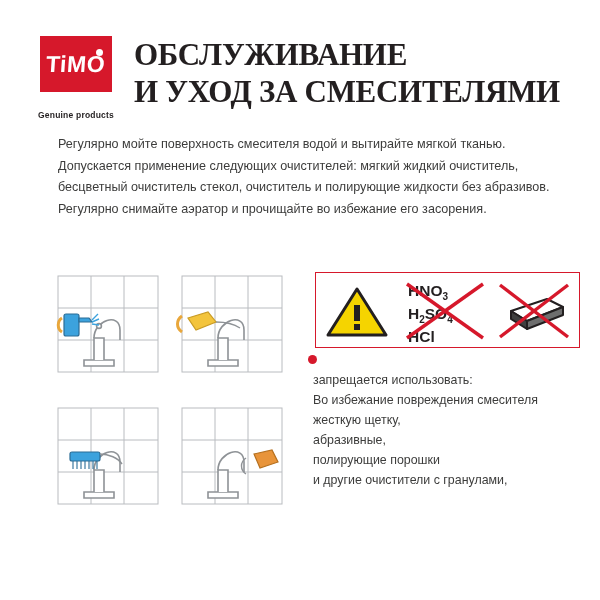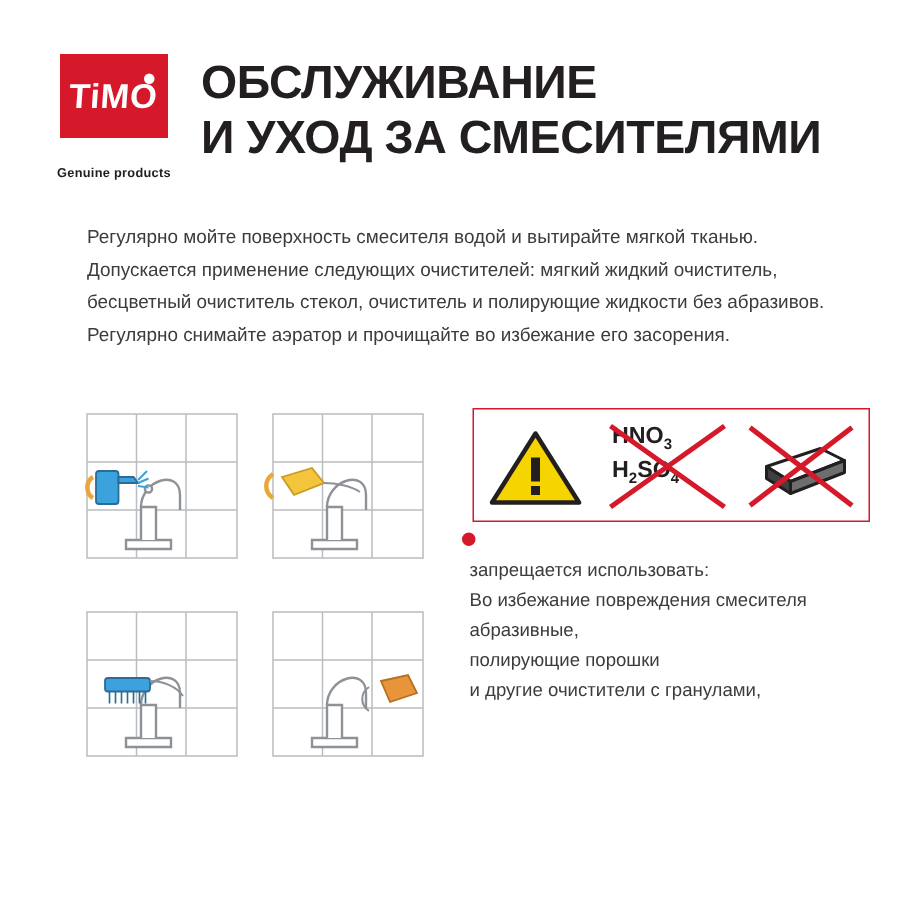--- a/index.html
+++ b/index.html
@@ -67,35 +67,36 @@
   .logo-tag {
     margin-top: 18px;
     font-size: 8.5px;
     font-weight: bold;
     color: #231f20;
     letter-spacing: 0.2px;
   }
   .title-block {
     margin-left: 4px;
     padding-top: 1px;
+    font-family: Liberation Serif, serif;
   }
   .title-line {
     font-size: 31px;
     font-weight: bold;
     line-height: 1.18;
     letter-spacing: -0.3px;
     color: #231f20;
     white-space: nowrap;
   }
 
   
   .intro {
     position: absolute;
     left: 58px;
-    top: 148px;
+    top: 134px;
     width: 520px;
     font-size: 12.6px;
     line-height: 1.72;
     color: #3c3c3b;
   }
   .intro p { margin: 0; }
 
   
   .illus {
     position: absolute;
@@ -304,20 +305,21 @@
         <rect x="28" y="38" width="6" height="6" fill="#231f20"></rect>
       </svg>
 
       <div class="acids">
         <div>
           <span>HNO</span><sub>3</sub>
         </div>
         <div>
           <span>H</span><sub>2</sub><span>SO</span><sub>4</sub>
         </div>
+        <div>HCl</div>
       </div>
       <svg class="cross" style="left:86px; top:6px;" width="86" height="64" viewBox="0 0 86 64">
         <line x1="5" y1="5" x2="81" y2="59" stroke="#d6182b" stroke-width="3.4"></line>
         <line x1="81" y1="5" x2="5" y2="59" stroke="#d6182b" stroke-width="3.4"></line>
       </svg>
 
       <svg class="sponge" viewBox="0 0 66 46">
         <path d="M10 22 L46 10 L62 18 L26 32 Z" fill="#ffffff" stroke="#231f20" stroke-width="2" stroke-linejoin="round"></path>
         <path d="M10 22 L10 30 L26 40 L26 32 Z" fill="#3f3f3f" stroke="#231f20" stroke-width="2" stroke-linejoin="round"></path>
         <path d="M26 32 L26 40 L62 26 L62 18 Z" fill="#6e6e6e" stroke="#231f20" stroke-width="2" stroke-linejoin="round"></path>
@@ -327,18 +329,19 @@
         <line x1="72" y1="4" x2="4" y2="56" stroke="#d6182b" stroke-width="3.4"></line>
       </svg>
     </div>
   </div>
 
   <div class="bullet"></div>
 
   <div class="prohib">
     <p>запрещается использовать:</p>
     <p>Во избежание повреждения смесителя</p>
+    <p>жесткую щетку,</p>
     <p>абразивные,</p>
     <p>полирующие порошки</p>
     <p>и другие очистители с гранулами,</p>
   </div>
 
 </div>
 
 </body></html>

